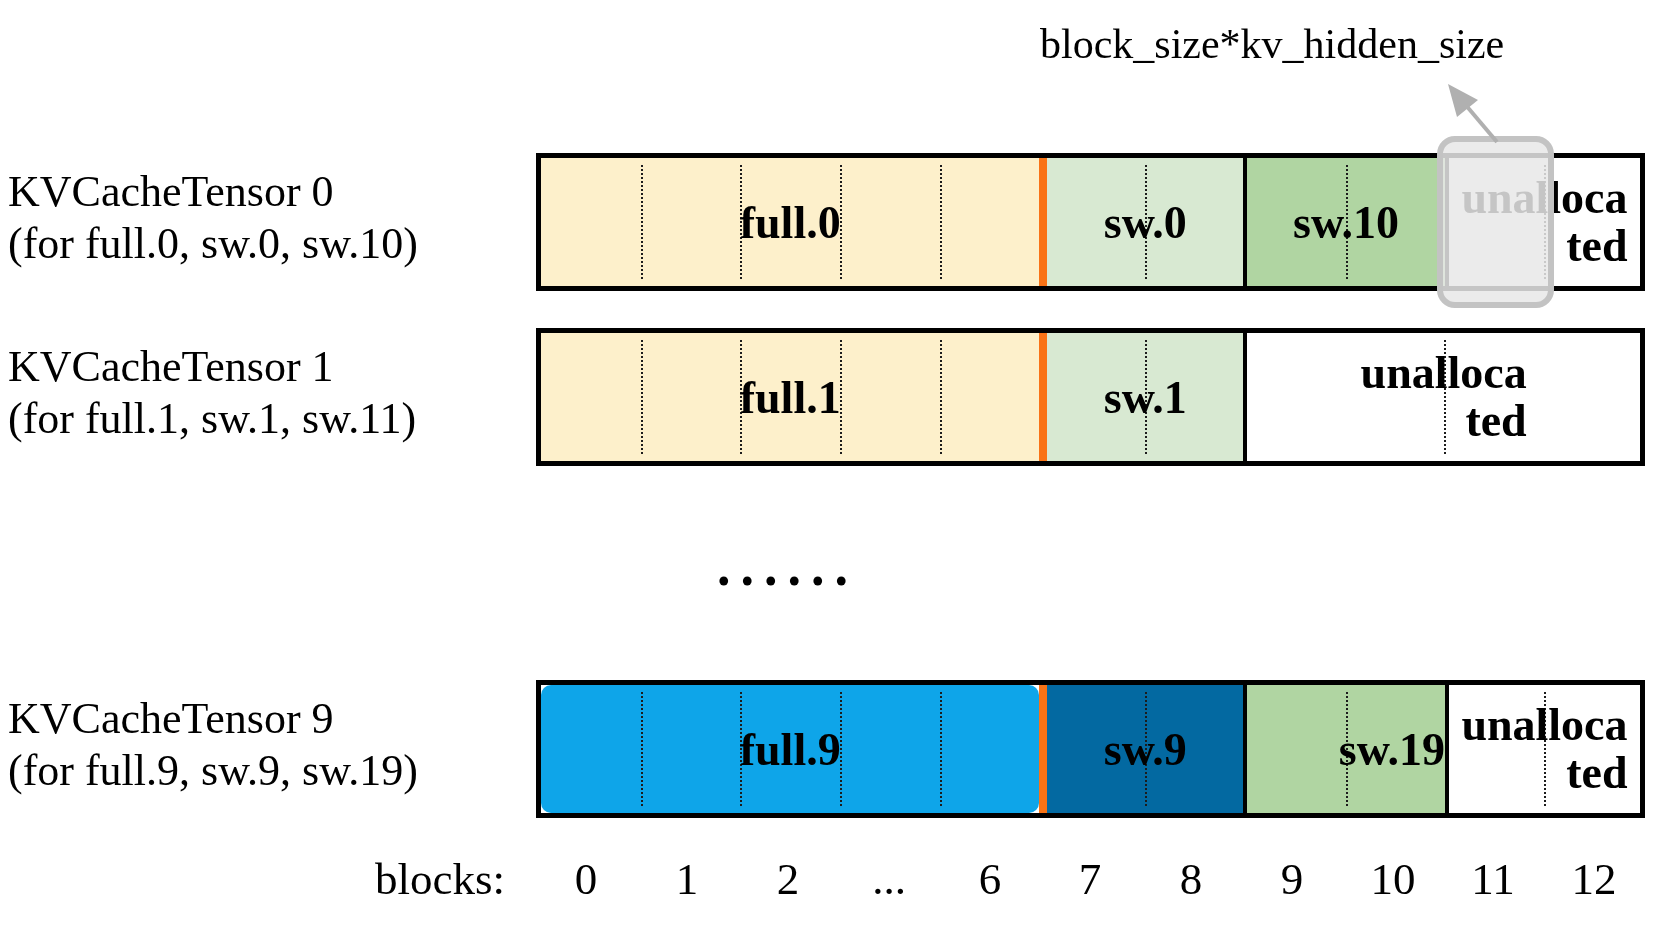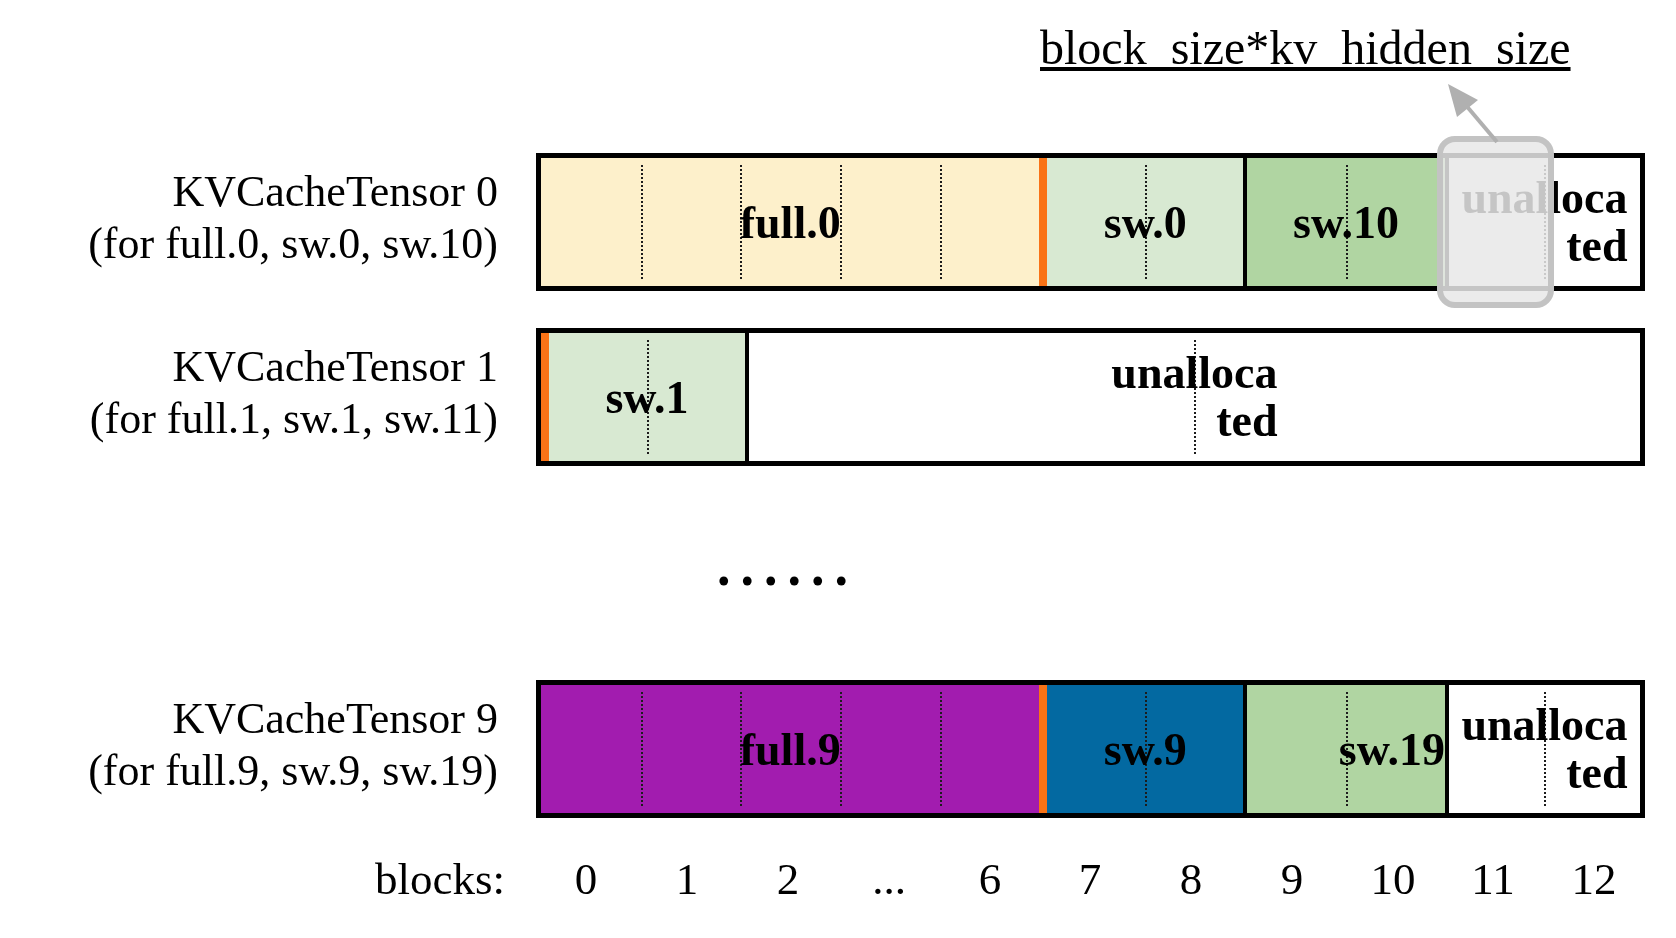--- a/index.html
+++ b/index.html
@@ -3,24 +3,24 @@
 <meta charset="utf-8">
 <style>
   html,body { margin:0; padding:0; background:#ffffff; }
   .canvas {
     position:relative; width:1676px; height:938px; background:#ffffff;
     font-family:"Liberation Serif","DejaVu Serif",serif; color:#000;
     overflow:hidden;
   }
   .annotation {
     position:absolute; left:1040px; top:20px; width:520px;
-    text-align:left; font-size:48px; white-space:nowrap;text-decoration:underline;
+    text-align:left; font-size:42px; white-space:nowrap;
   }
   .row-label {
-    position:absolute; left:8px; width:490px; text-align:right;
+    position:absolute; left:8px; width:490px; text-align:left;
     font-size:44px; line-height:52px;
   }
   .bar {
     position:absolute; left:536px; width:1109px; height:138px;
     border:5px solid #000; box-sizing:border-box; display:flex; background:#fff;
   }
   .seg { position:relative; display:flex; align-items:center; justify-content:center; box-sizing:border-box; }
   .seg-full   { flex:0 0 45.35%; }
   .seg-sw     { flex:0 0 18.55%; border-left:8px solid #f97316; }
   .seg-sw2    { flex:0 0 18.35%; border-left:4px solid #000; }
@@ -83,39 +83,46 @@
     </div>
   </div>
 
   <div class="highlight" style="background-color: rgba(231, 231, 231, 0.85); border-color: rgb(195, 195, 195);"></div>
 
   <div class="row-label" style="top:341px">
     <div>KVCacheTensor 1</div>
     <div>(for full.1, sw.1, sw.11)</div>
   </div>
   <div class="bar" style="top:328px">
+    <div class="seg seg-full" style="background-color: rgb(253, 240, 203);">
+      <i class="dot d20"></i>
+      <i class="dot d40"></i>
+      <i class="dot d60"></i>
+      <i class="dot d80"></i>
+      <span class="seg-label">full.1</span>
+    </div>
     <div class="seg seg-sw" style="background-color: rgb(216, 233, 210);">
       <i class="dot d50"></i>
       <span class="seg-label">sw.1</span>
     </div>
     <div class="seg seg-unalloc" style="background-color: rgb(255, 255, 255);">
       <i class="dot d50"></i>
       <span class="unalloc-label"><span>unalloca</span><br>
         <span>ted</span></span>
     </div>
   </div>
 
   <div class="ellipsis">......</div>
 
   <div class="row-label" style="top:693px">
     <div>KVCacheTensor 9</div>
     <div>(for full.9, sw.9, sw.19)</div>
   </div>
   <div class="bar" style="top:680px">
-    <div class="seg seg-full" style="background-color: #a21caf;">
+    <div class="seg seg-full" style="background-color: #0ea5e9; border-radius: 10px;">
       <i class="dot d20"></i>
       <i class="dot d40"></i>
       <i class="dot d60"></i>
       <i class="dot d80"></i>
       <span class="seg-label">full.9</span>
     </div>
     <div class="seg seg-sw" style="background-color: #0369a1;">
       <i class="dot d50"></i>
       <span class="seg-label">sw.9</span>
     </div>

